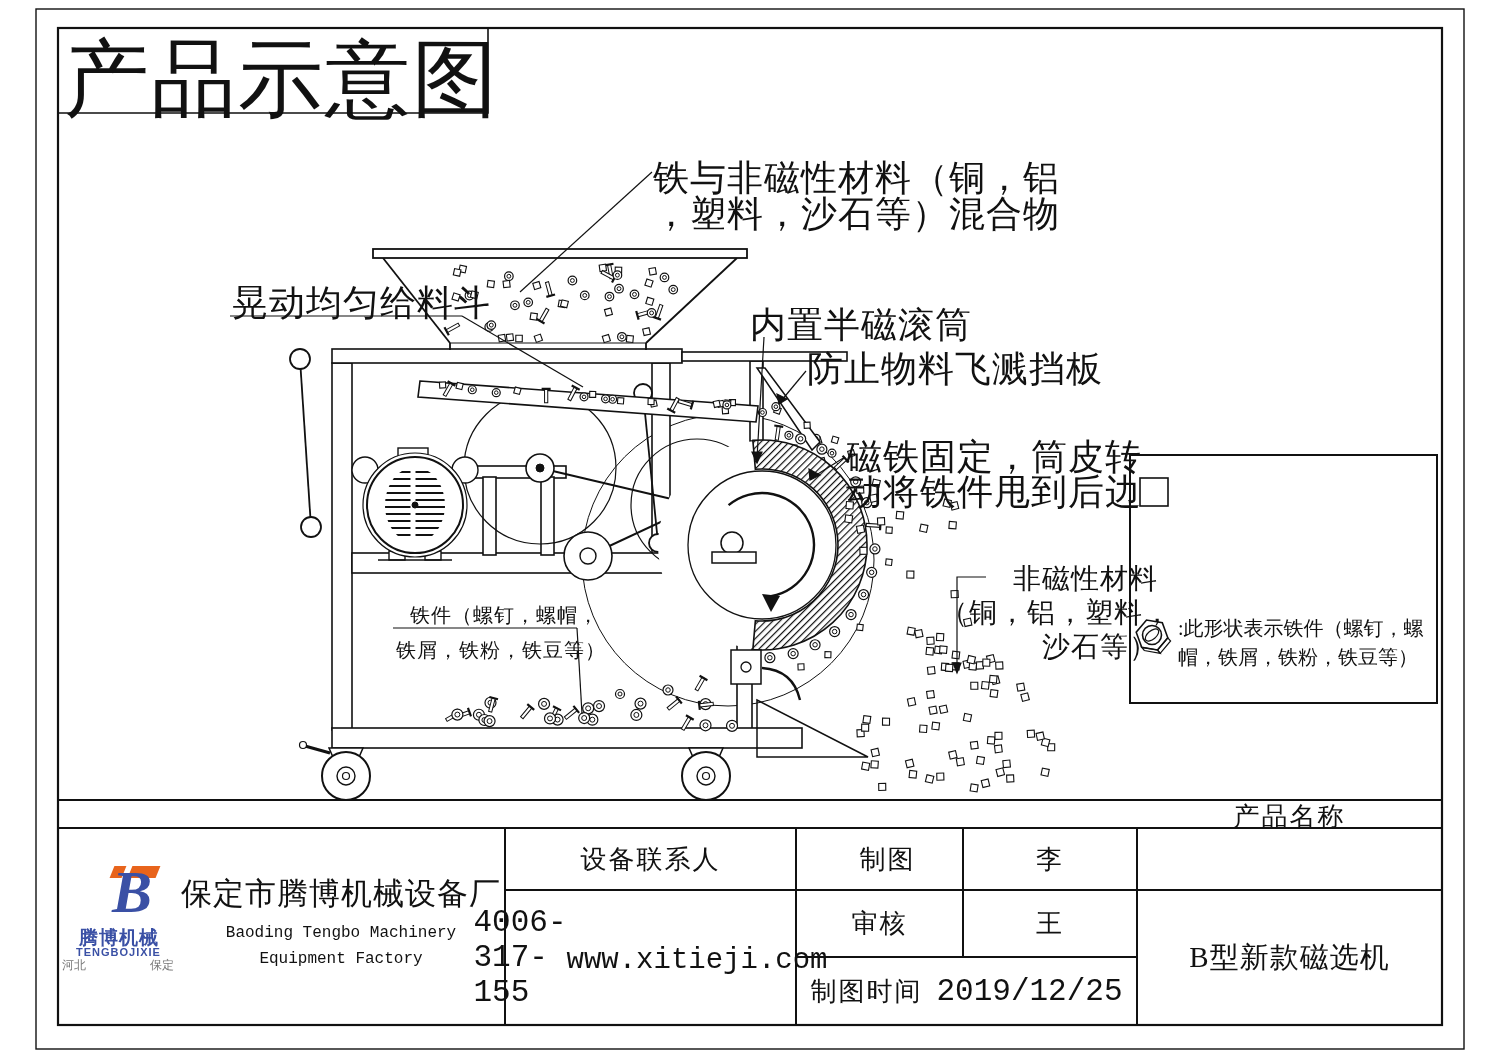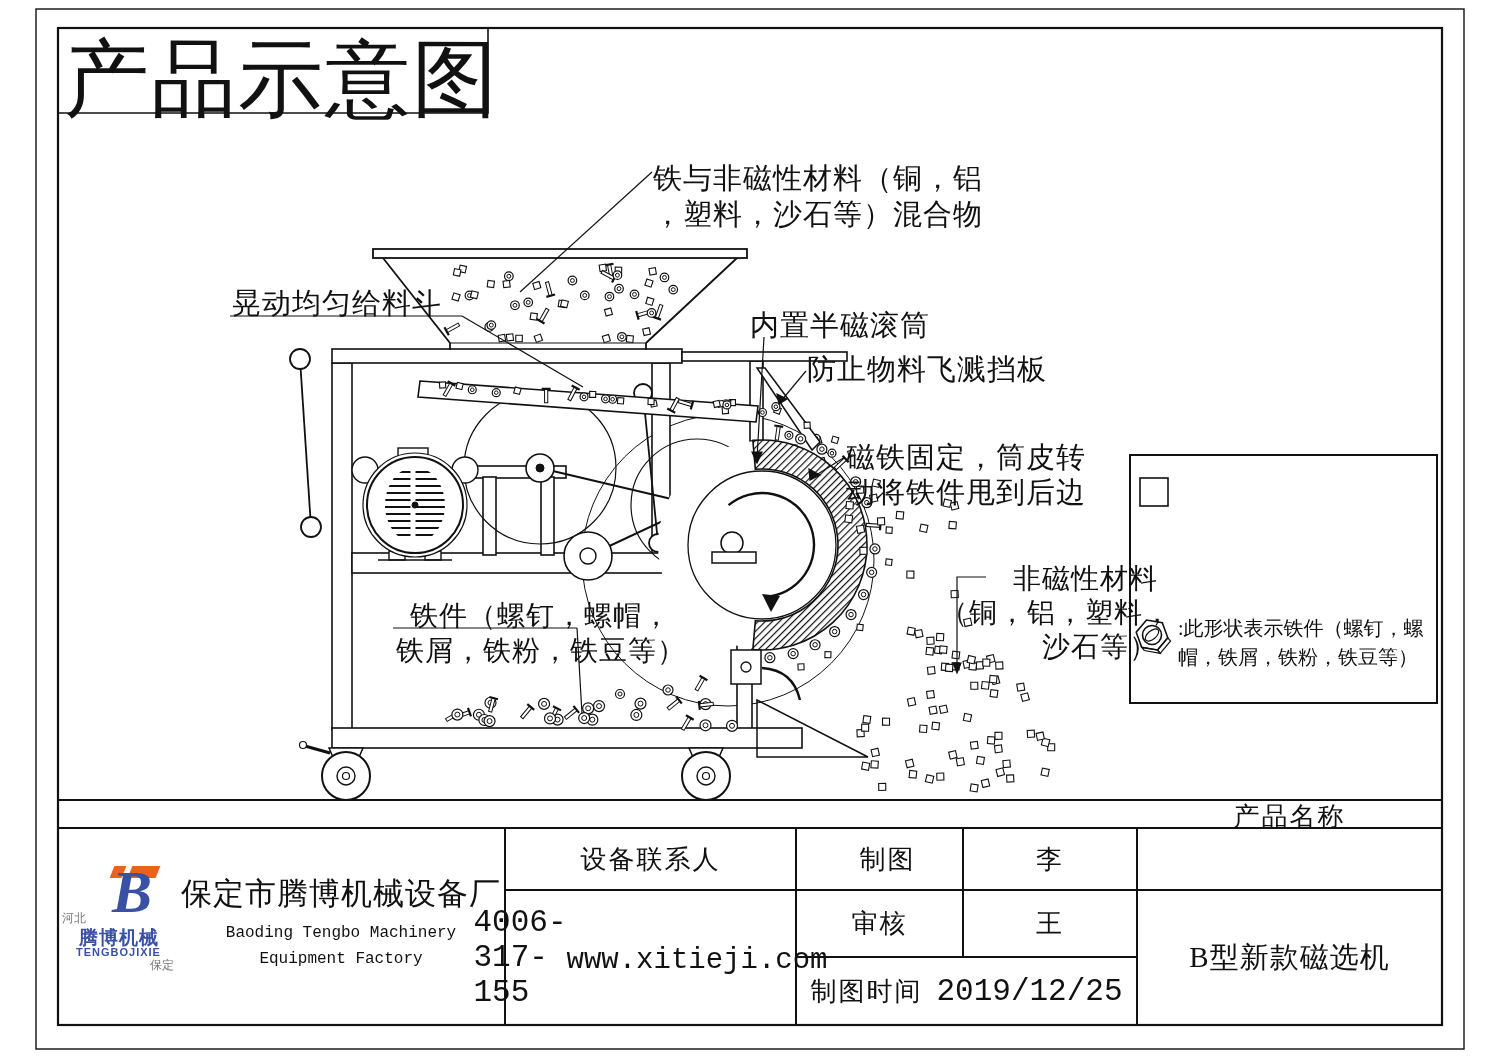--- a/index.html
+++ b/index.html
@@ -1,20 +1,20 @@
 <!DOCTYPE html>
 <html style="--logo-orange: #e8641c; --logo-blue: #3a50a5;"><head>
 <meta charset="utf-8">
 <style>
   html,body{margin:0;padding:0;background:#fff;}
   #page{position:relative;width:1500px;height:1060px;background:#fff;overflow:hidden;
         font-family:"Liberation Serif",serif;color:#111;}
   #draw{position:absolute;left:0;top:0;z-index:1;}
   .txt{position:absolute;z-index:2;white-space:nowrap;}
-  .callout{font-size:29px;line-height:35px;letter-spacing:1px;}
+  .callout{font-size:36px;line-height:35px;letter-spacing:1px;}
   .cell{position:absolute;display:flex;align-items:center;justify-content:center;z-index:2;}
   .cn-lg{font-size:26px;letter-spacing:2px;}
   .mono{font-family:"Liberation Mono",monospace;}
   .legend-line{font-size:20px;line-height:27px;}
   .title{font-size:85px;letter-spacing:2px;}
   .blue{color:var(--logo-blue);}
   .gray{color:#777;}
 </style>
 </head>
 <body>
@@ -552,38 +552,38 @@
   <div class="txt callout" style="left:807px;top:352px;">防止物料飞溅挡板</div>
   <div class="txt callout" style="left:846px;top:440px;">
     <div>磁铁固定，筒皮转</div>
     <div>动将铁件甩到后边</div>
   </div>
   <div class="txt callout" style="left:940px;top:562px;width:218px;text-align:right;line-height:34px;font-size:28px;">
     <div>非磁性材料</div>
     <div>（铜，铝，塑料，</div>
     <div>沙石等）</div>
   </div>
-  <div class="txt callout" style="left:396px;top:598px;font-size:28px;">
+  <div class="txt callout" style="left:396px;top:598px;font-size:20px;">
     <div style="margin-left:14px;">铁件（螺钉，螺帽，</div>
     <div>铁屑，铁粉，铁豆等）</div>
   </div>
 
   <div class="txt legend-line" style="left:1178px;top:614px;line-height:29px;">
     <div>:此形状表示铁件（螺钉，螺</div>
     <div>帽，铁屑，铁粉，铁豆等）</div>
   </div>
 
   <div style="position:absolute;left:100px;top:860px;width:90px;height:70px;z-index:2;">
     <div style="position:absolute;left:12px;top:6px;width:12px;height:12px;background:var(--logo-orange);transform:skewX(-22deg);"></div>
     <div style="position:absolute;left:30px;top:6px;width:28px;height:12px;background:var(--logo-orange);transform:skewX(-22deg);"></div>
     <div class="blue" style="position:absolute;left:12px;top:2px;font-size:60px;line-height:60px;font-weight:bold;font-style:italic;font-family:'Liberation Serif',serif;">B</div>
   </div>
   <div class="txt blue" style="left:76px;top:925px;width:86px;text-align:center;font-size:19px;font-weight:bold;letter-spacing:1px;">腾博机械</div>
   <div class="txt blue" style="left:76px;top:946px;width:86px;text-align:left;font-size:11px;font-weight:bold;letter-spacing:1px;font-family:'Liberation Sans',sans-serif;">TENGBOJIXIE</div>
-  <div class="txt gray" style="left:62px;top:910px;font-size:12px;">河北</div>
+  <div class="txt gray" style="left:62px;top:957px;font-size:12px;">河北</div>
   <div class="txt gray" style="left:150px;top:957px;font-size:12px;">保定</div>
 
   <div class="cell" style="left:180px;top:872px;width:322px;height:44px;font-size:31px;letter-spacing:1px;">保定市腾博机械设备厂</div>
   <div class="cell mono" style="left:180px;top:920px;width:322px;height:26px;font-size:16px;">Baoding Tengbo Machinery</div>
   <div class="cell mono" style="left:180px;top:946px;width:322px;height:26px;font-size:16px;">Equipment Factory</div>
 
   <div class="cell cn-lg" style="left:507px;top:830px;width:287px;height:58px;">设备联系人</div>
   <div class="cell" style="left:507px;top:892px;width:287px;height:131px;flex-direction:row;">
     <div class="mono" style="font-size:31px;">4006-317-155</div>
     <div class="mono" style="font-size:29px;margin-top:6px;">www.xitieji.com</div>

